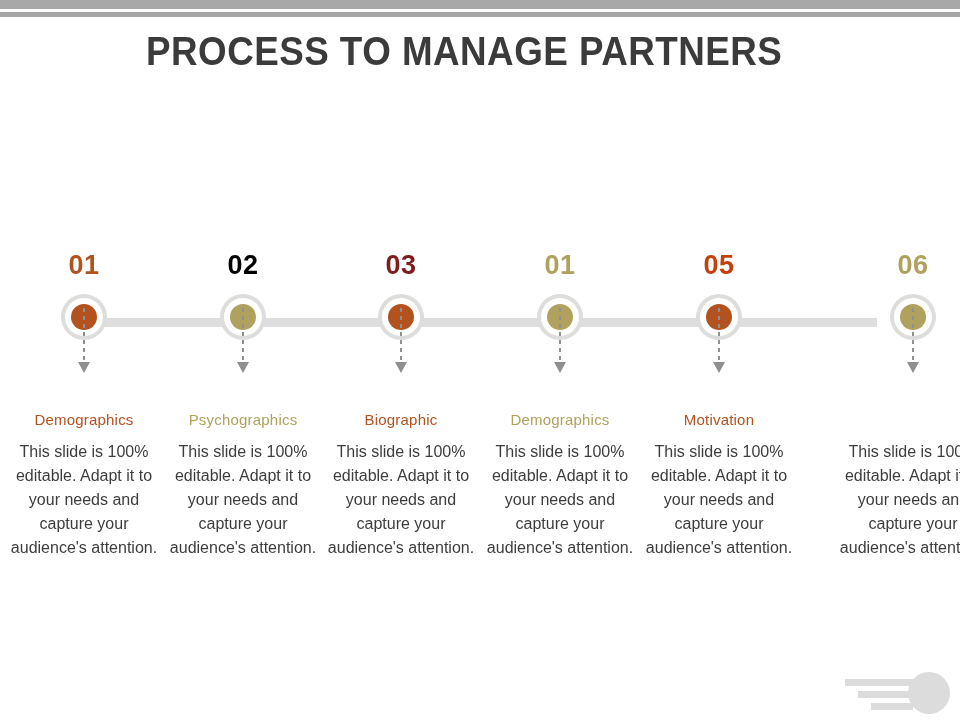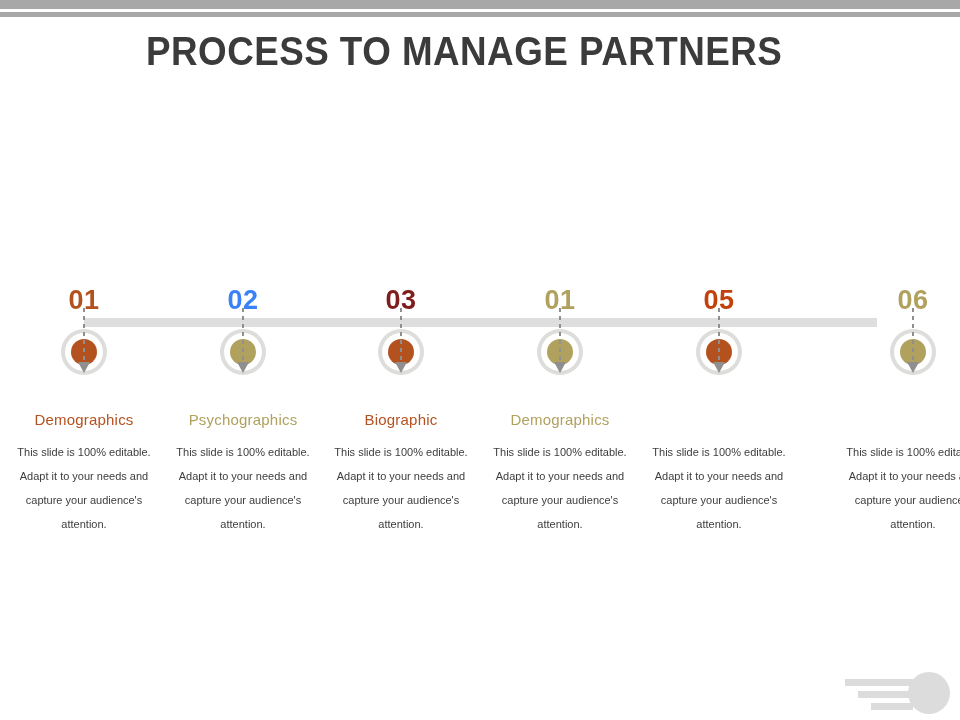--- a/index.html
+++ b/index.html
@@ -80,21 +80,20 @@
     margin-left: -79px;   
     text-align: center;
   }
 
   .node-number {
     font-size: 27px;
     font-weight: bold;
     line-height: 30px;
     letter-spacing: 0.5px;
     height: 32px;
-    margin-top: 35px;
   }
 
   
   .node-marker {
     position: relative;
     width: 158px;
     height: 56px;
     margin-top: 4px;
   }
   .node-ring {
@@ -162,21 +161,21 @@
     font-size: 15px;
     line-height: 20px;
     letter-spacing: 0.2px;
   }
   .node-body {
     position: absolute;
     left: -2px;
     top: 190px;
     width: 162px;
     text-align: center;
-    font-size: 11px;
+    font-size: 16px;
     line-height: 24px;
     color: #3d3d3d;
   }
 
   
   #bottom-decoration {
     position: absolute;
     left: 845px;
     top: 672px;
     width: 110px;
@@ -219,21 +218,21 @@
         <div class="node-ring"></div>
         <div class="node-ring-inner"></div>
         <div class="node-dot" style="background: rgb(180, 82, 31);"></div>
       </div>
       <div class="node-drop"></div>
       <div class="node-arrow"></div>
       <div class="node-label" style="color: rgb(180, 82, 31);">Demographics</div>
       <div class="node-body">This slide is 100% editable. Adapt it to your needs and capture your audience's attention.</div>
     </div>
     <div class="node" style="left: 243px;">
-      <div class="node-number" style="color: #3b82f6;">02</div>
+      <div class="node-number" style="color: #000000;">02</div>
       <div class="node-marker">
         <div class="node-ring"></div>
         <div class="node-ring-inner"></div>
         <div class="node-dot" style="background: rgb(176, 161, 94);"></div>
       </div>
       <div class="node-drop"></div>
       <div class="node-arrow"></div>
       <div class="node-label" style="color: rgb(176, 161, 94);">Psychographics</div>
       <div class="node-body">This slide is 100% editable. Adapt it to your needs and capture your audience's attention.</div>
     </div>
@@ -263,20 +262,21 @@
     </div>
     <div class="node" style="left: 719px;">
       <div class="node-number" style="color: #c2410c;">05</div>
       <div class="node-marker">
         <div class="node-ring"></div>
         <div class="node-ring-inner"></div>
         <div class="node-dot" style="background: rgb(180, 82, 31);"></div>
       </div>
       <div class="node-drop"></div>
       <div class="node-arrow"></div>
+      <div class="node-label" style="color: rgb(180, 82, 31);">Motivation</div>
       <div class="node-body">This slide is 100% editable. Adapt it to your needs and capture your audience's attention.</div>
     </div>
     <div class="node" style="left: 913px;">
       <div class="node-number" style="color: rgb(176, 161, 94);">06</div>
       <div class="node-marker">
         <div class="node-ring"></div>
         <div class="node-ring-inner"></div>
         <div class="node-dot" style="background: rgb(176, 161, 94);"></div>
       </div>
       <div class="node-drop"></div>

